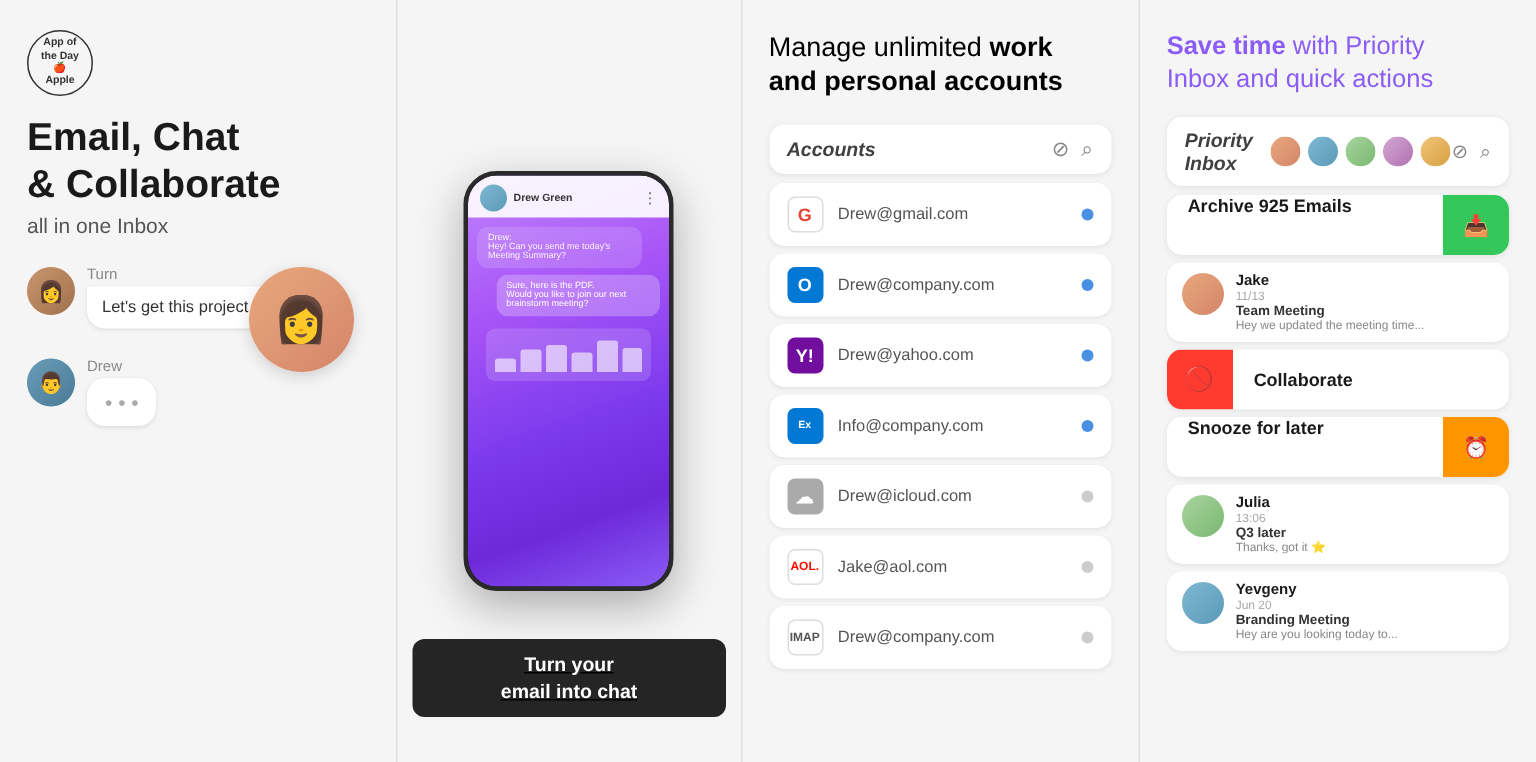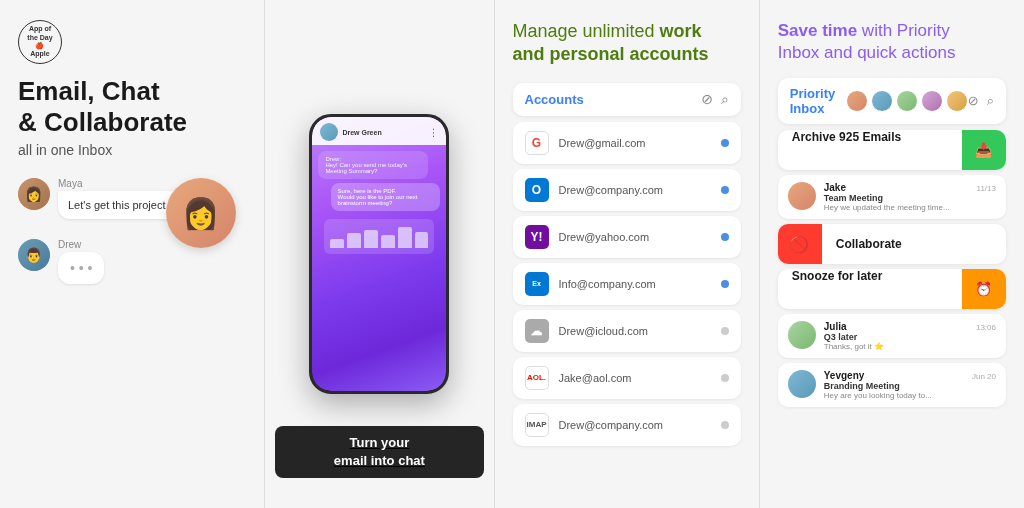--- a/index.html
+++ b/index.html
@@ -309,21 +309,21 @@
     }
 
     
     .panel-3 {
       background: #f5f5f5;
     }
 
     .panel-3-title {
       font-size: 18px;
       font-weight: 400;
-      color: #4d7c0f;
+      color: #000000;
       margin-bottom: 16px;
       line-height: 1.3;
     }
 
     .panel-3-title strong {
       font-weight: 700;
     }
 
     .accounts-header {
       display: flex;
@@ -332,21 +332,22 @@
       background: white;
       border-radius: 10px;
       padding: 8px 12px;
       margin-bottom: 6px;
       box-shadow: 0 1px 4px rgba(0,0,0,0.08);
     }
 
     .accounts-title {
       font-size: 13px;
       font-weight: 600;
-      color: #3b82f6;
+      color: #404040;
+      font-style: italic;
     }
 
     .accounts-icons {
       display: flex;
       gap: 8px;
       color: #888;
       font-size: 14px;
     }
 
     .account-row {
@@ -502,22 +503,23 @@
       flex-shrink: 0;
     }
 
     .email-content {
       flex: 1;
       min-width: 0;
     }
 
     .email-top {
       display: flex;
-      justify-content: space-between;
+      justify-content: flex-end;
       align-items: baseline;
+      flex-direction: column;
     }
 
     .email-sender {
       font-size: 10px;
       font-weight: 600;
       color: #1a1a1a;
     }
 
     .email-time {
       font-size: 8px;
@@ -587,21 +589,21 @@
   <div class="panel-1-subtitle">all in one Inbox</div>
 
   <div class="chat-bubbles">
     <div class="large-avatar">👩</div>
 
     <div class="chat-item">
       <div class="avatar avatar-maya">
         <div class="avatar-photo">👩</div>
       </div>
       <div class="bubble-wrapper">
-        <span class="bubble-name">Maya</span>
+        <span class="bubble-name">Turn</span>
         <div class="bubble">Let's get this project started!</div>
       </div>
     </div>
 
     <div class="chat-item" style="margin-top: 20px;">
       <div class="avatar avatar-drew">
         <div class="avatar-photo avatar-photo-drew">👨</div>
       </div>
       <div class="bubble-wrapper">
         <span class="bubble-name">Drew</span>

